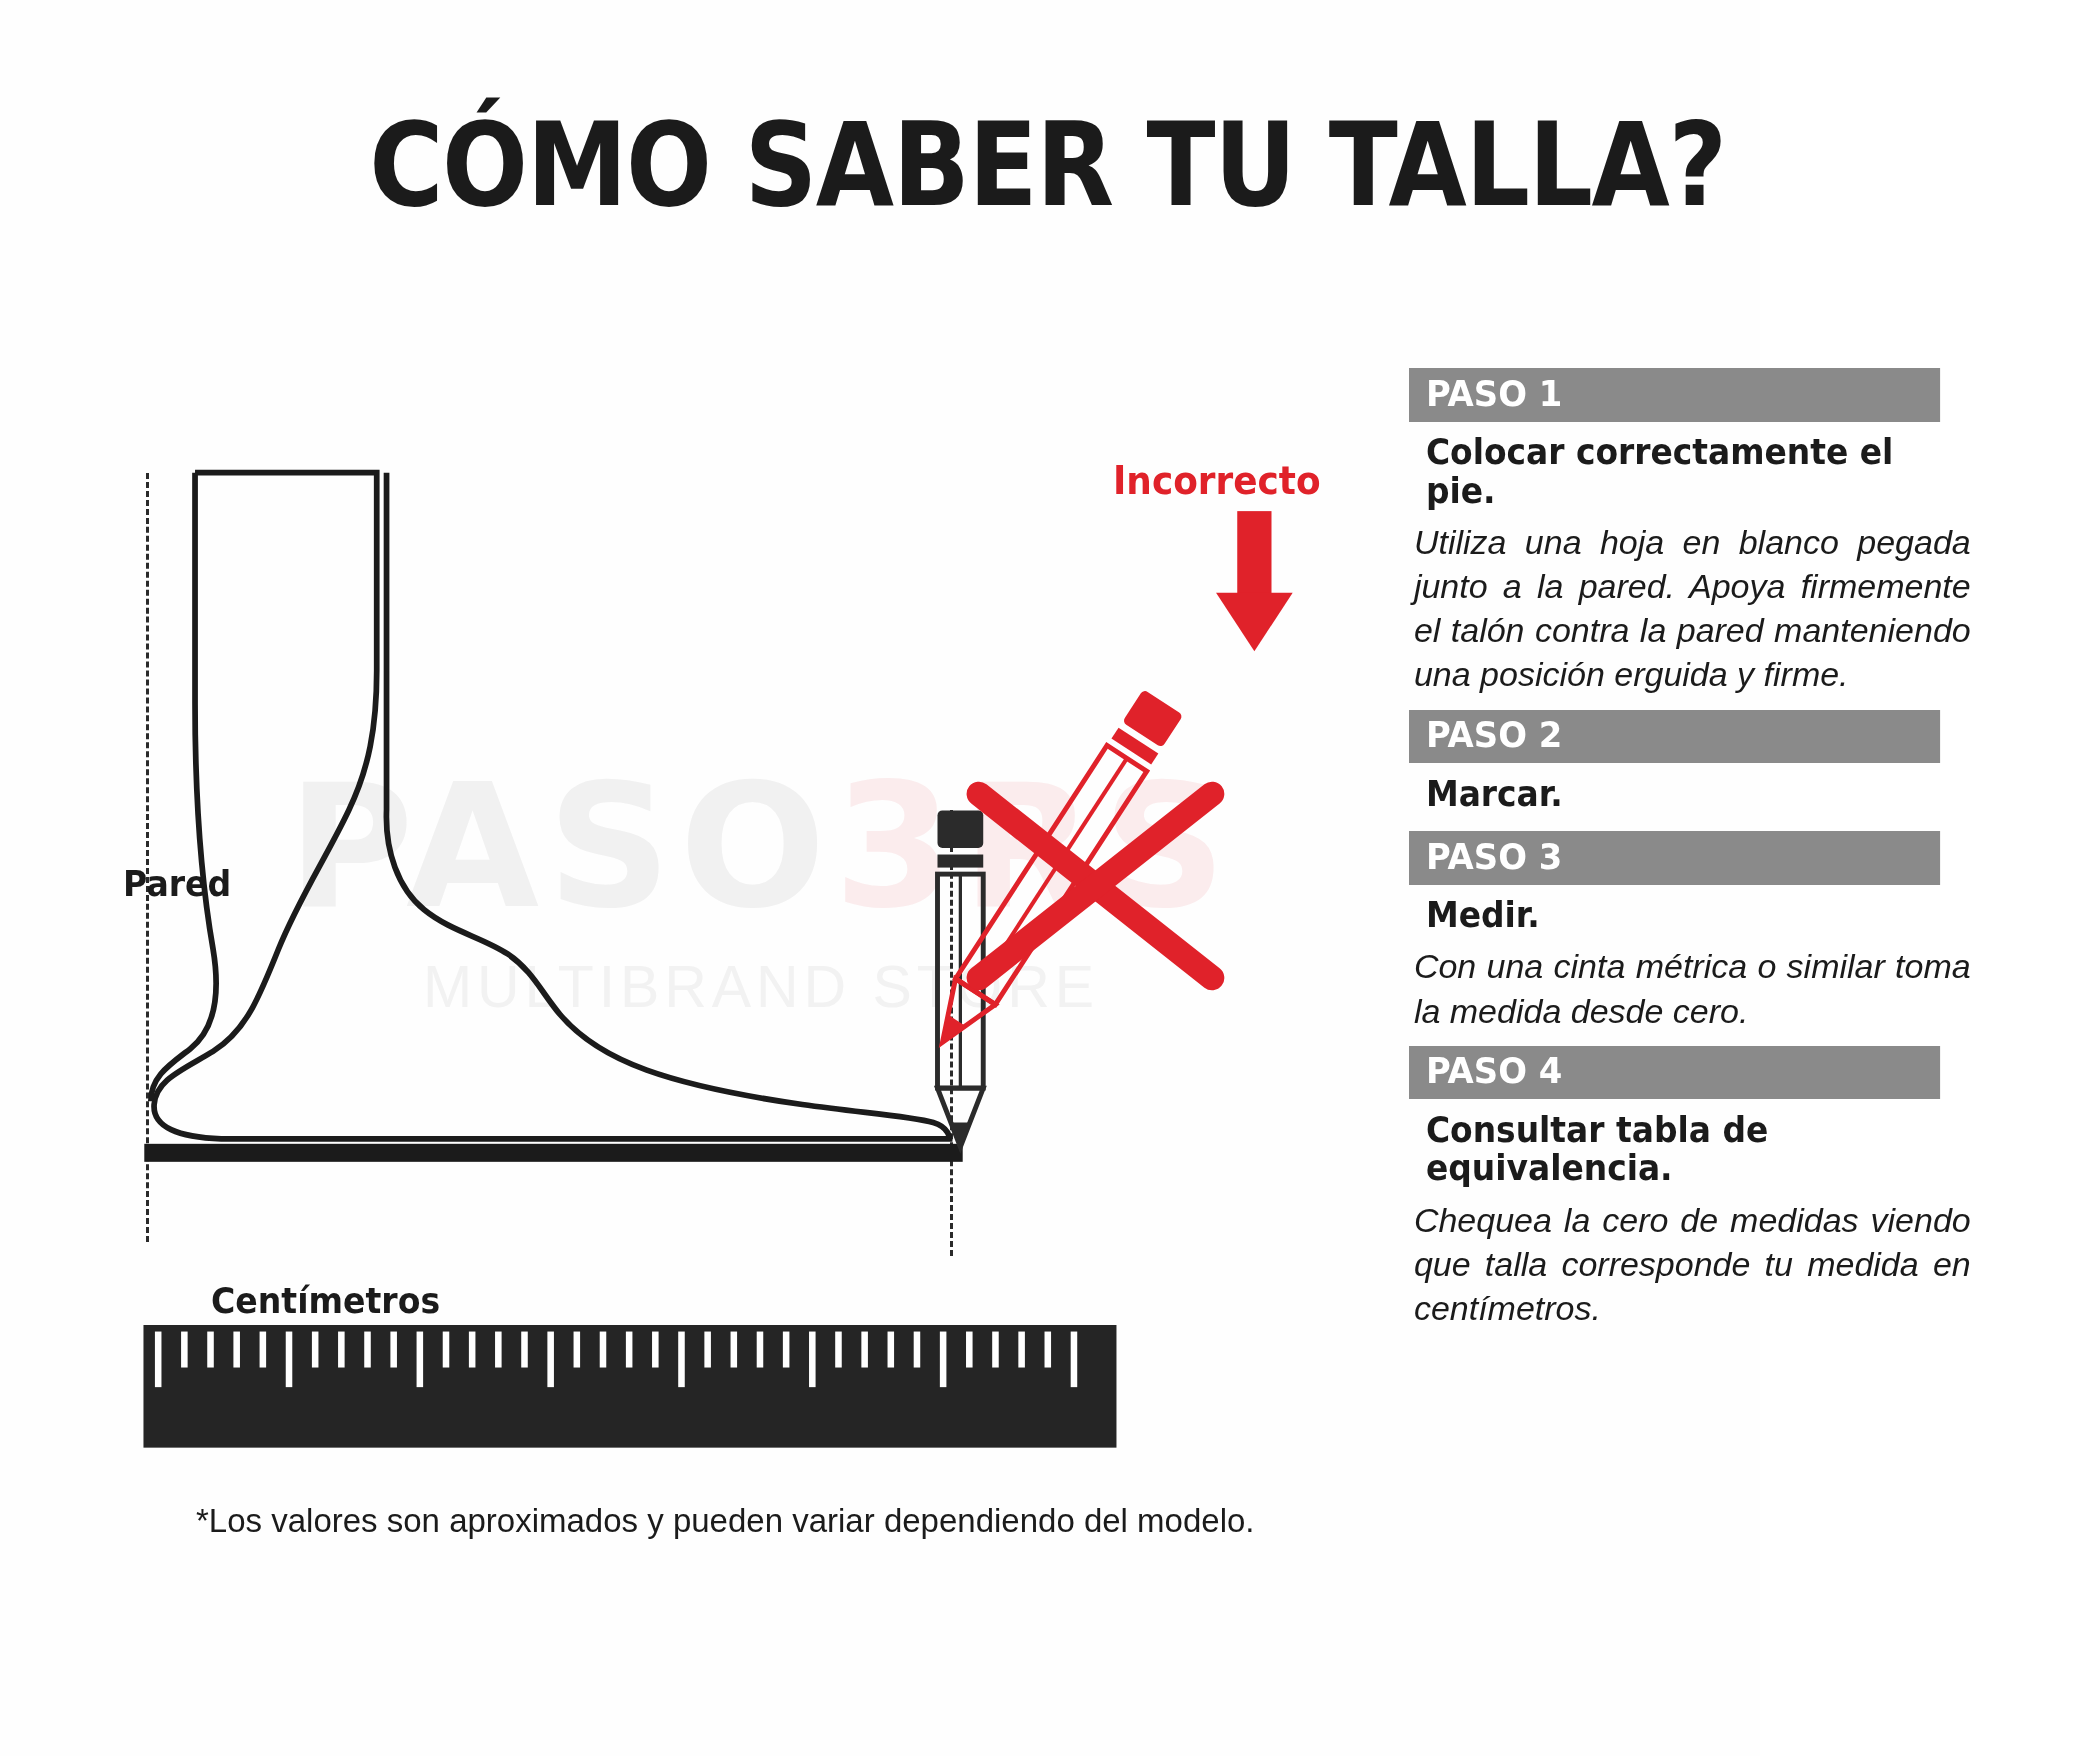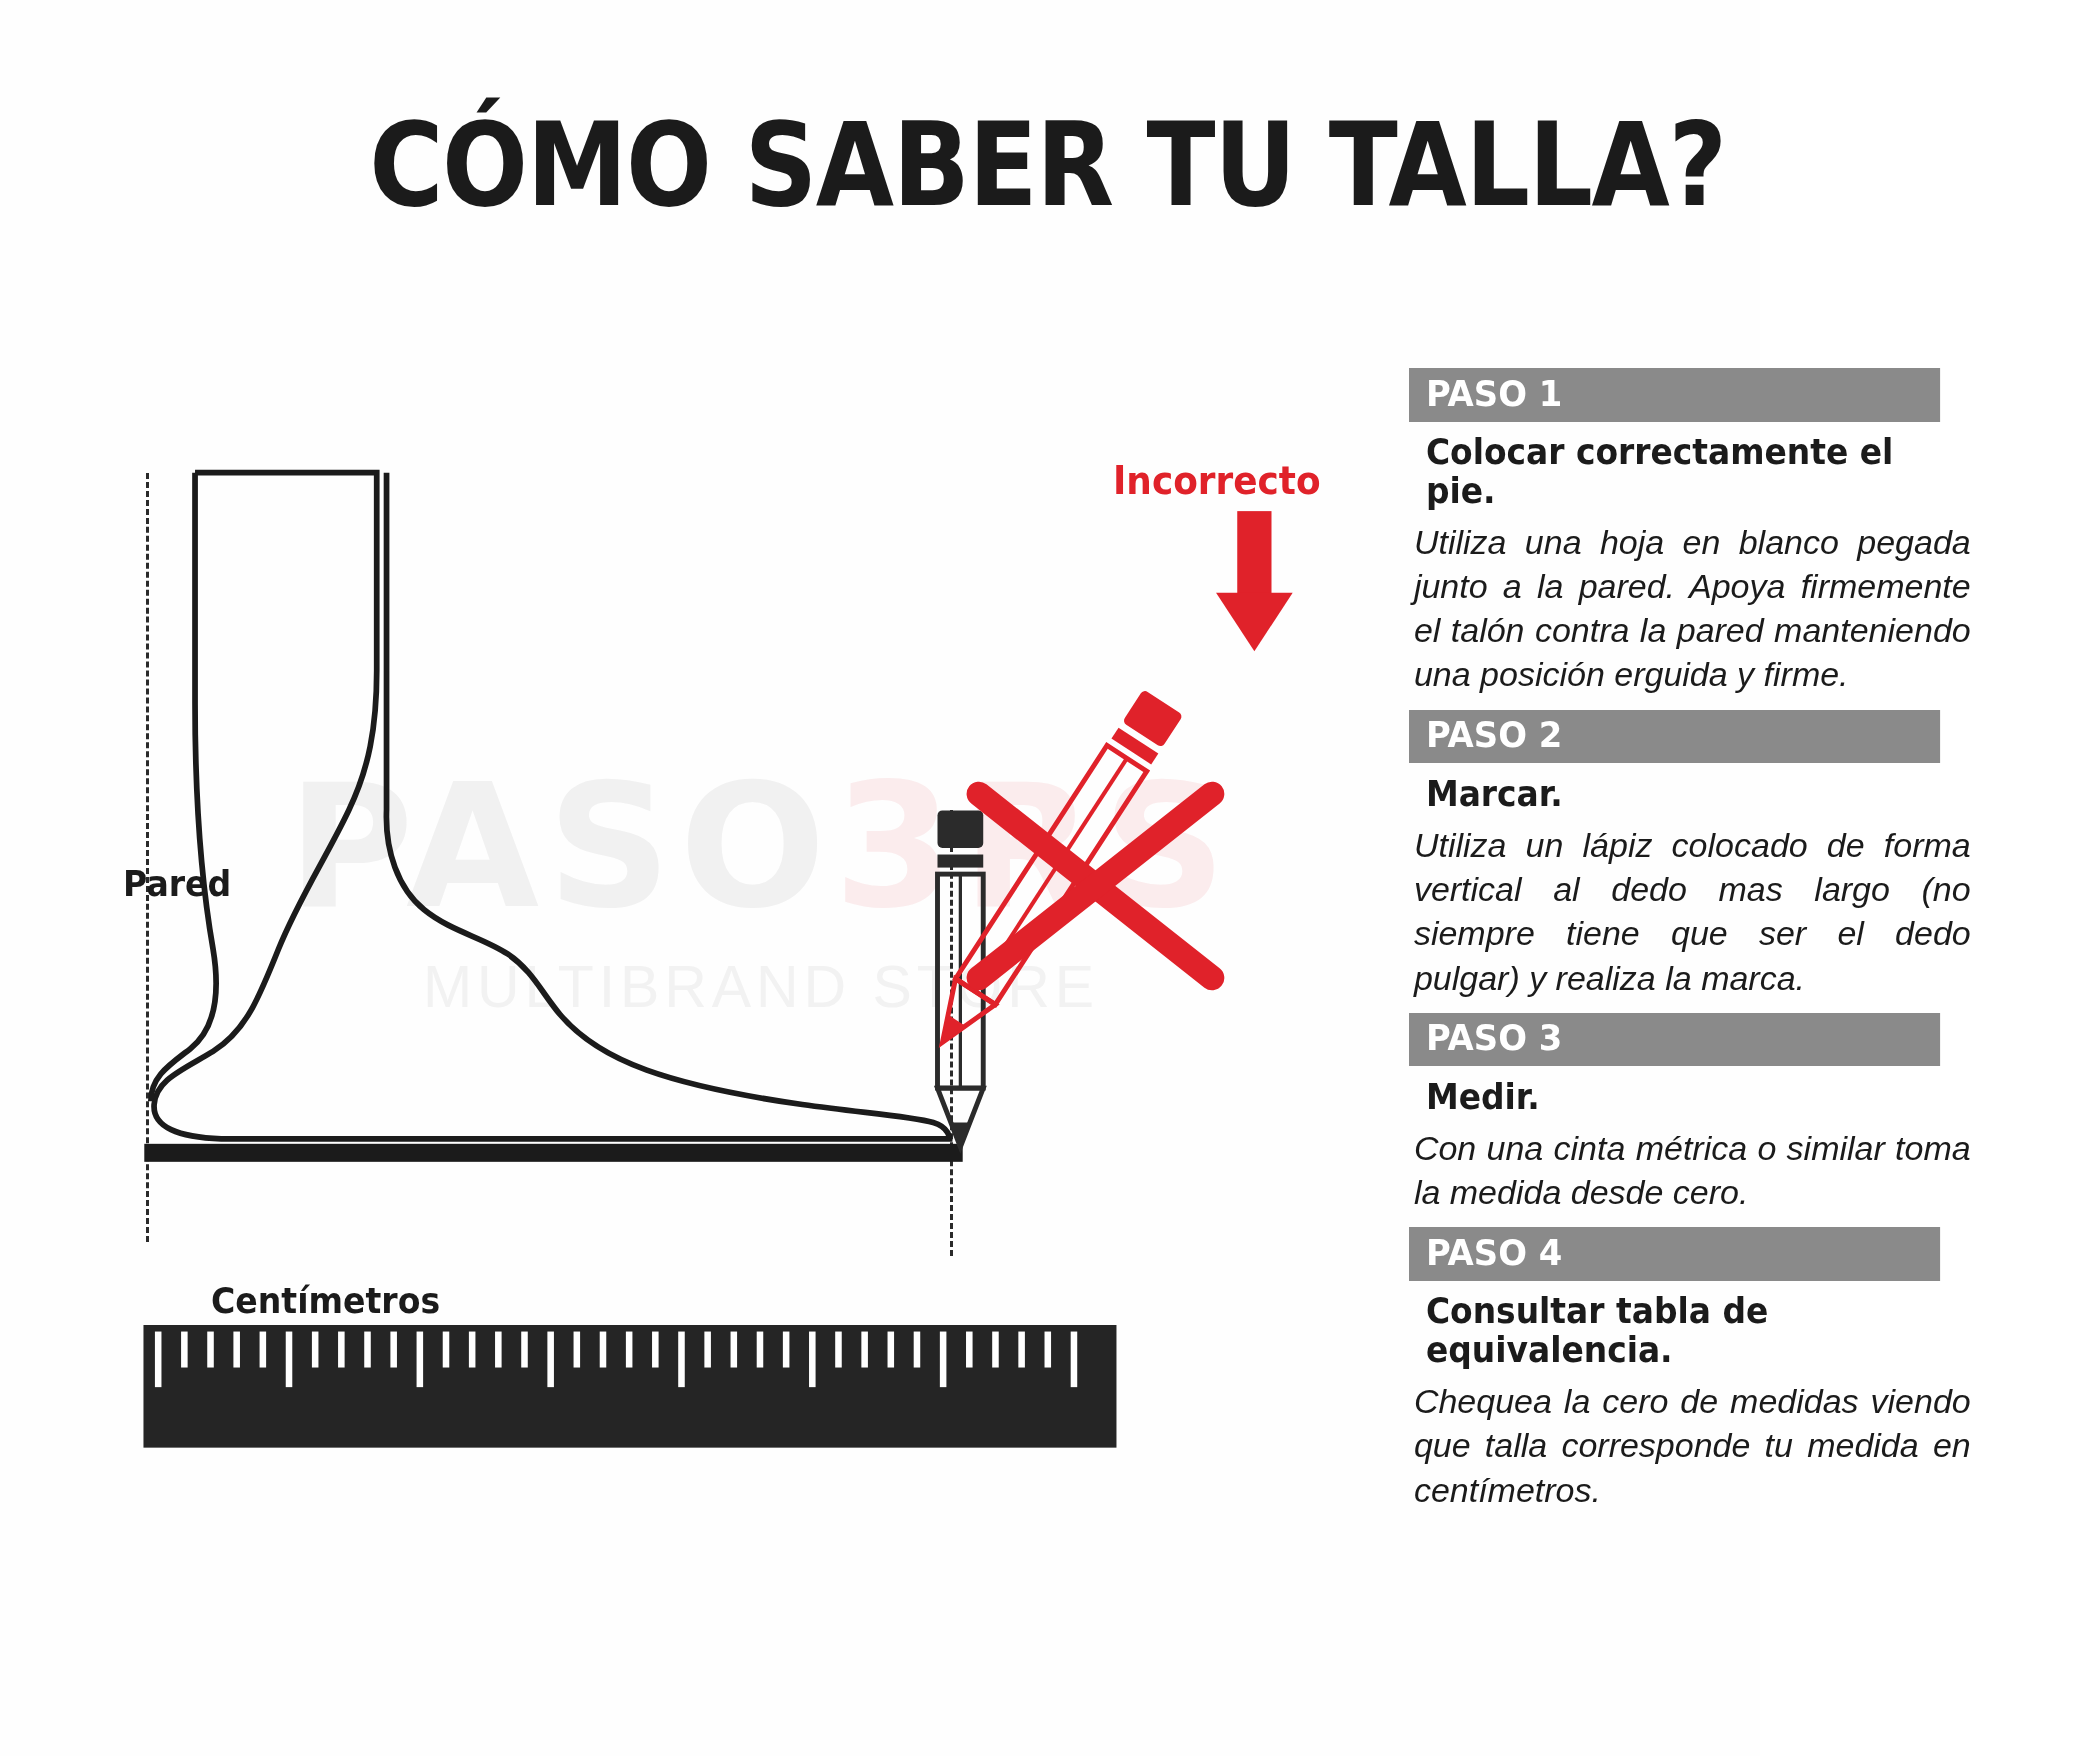--- a/index.html
+++ b/index.html
@@ -280,33 +280,33 @@
       <line x1="320" y1="50" x2="35" y2="275" stroke="#e0222a" stroke-width="30" stroke-linecap="round"></line>
     </svg>
 
     <svg width="106" height="147" viewBox="0 0 130 180" style="position:absolute;left:1080px;top:53px;">
       <rect x="42" y="0" width="42" height="110" fill="#e0222a"></rect>
       <polygon points="16,100 110,100 63,172" fill="#e0222a"></polygon>
     </svg>
 
   </div>
 
+  <div id="footnote">*Los valores son aproximados y pueden variar dependiendo del modelo.</div>
 
   <div id="steps">
 
     <div class="step">
       <div class="step-header">PASO 1</div>
       <div class="step-title">Colocar correctamente el pie.</div>
       <div class="step-body">Utiliza una hoja en blanco pegada junto a la pared. Apoya firmemente el talón contra la pared manteniendo una posición erguida y firme.</div>
     </div>
 
     <div class="step">
       <div class="step-header">PASO 2</div>
       <div class="step-title">Marcar.</div>
-      <div class="step-body">Utiliza un lápiz colocado de forma vertical al dedo mas largo (no siempre tiene que ser el dedo pulgar) y realiza la marca.</div>
     </div>
 
     <div class="step">
       <div class="step-header">PASO 3</div>
       <div class="step-title">Medir.</div>
       <div class="step-body">Con una cinta métrica o similar toma la medida desde cero.</div>
     </div>
 
     <div class="step">
       <div class="step-header">PASO 4</div>

